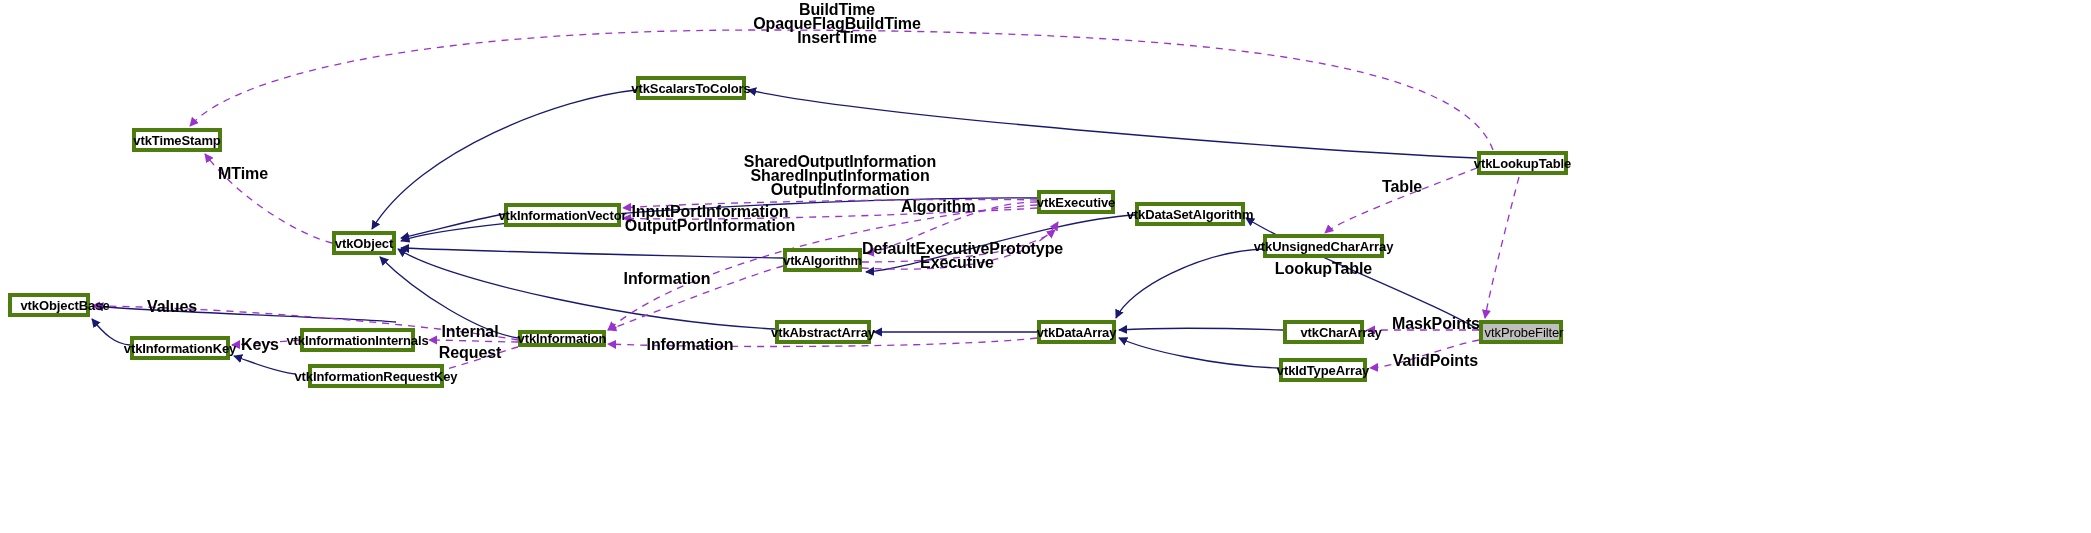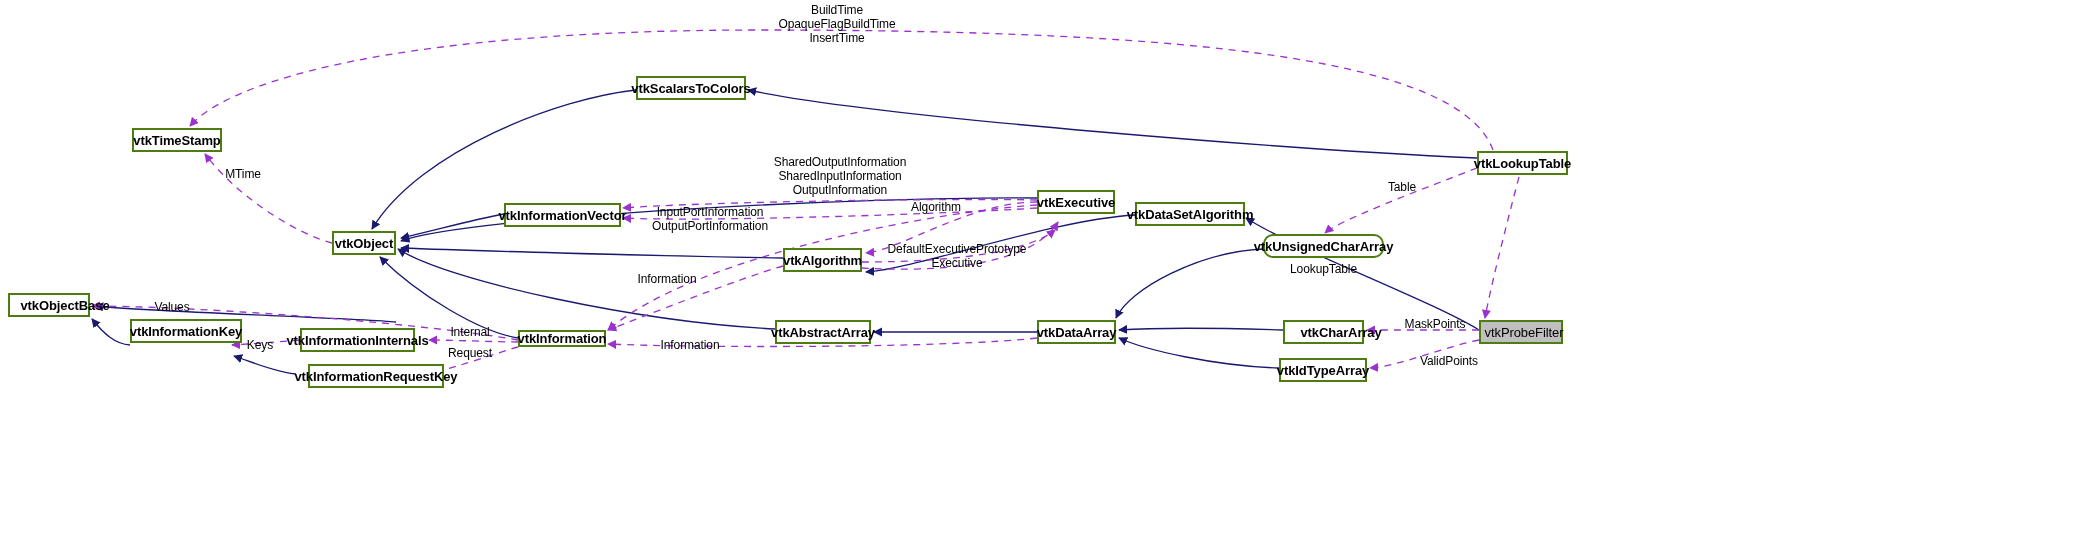--- a/index.html
+++ b/index.html
@@ -19,43 +19,43 @@
     position: absolute;
     left: 0;
     top: 0;
     width: 2091px;
     height: 533px;
     pointer-events: none;
   }
   .node {
     position: absolute;
     box-sizing: border-box;
-    border: 2px solid #4d7c0f;
+    border: 4px solid #4d7c0f;
     background: #ffffff;
     color: #000000;
     font-size: 13px;
     font-weight: bold;
     font-family: "Liberation Sans", sans-serif;
     display: flex;
     align-items: center;
     justify-content: center;
     white-space: nowrap;
     letter-spacing: -0.1px;
     line-height: 1;
   }
   .node.highlight {
     background: #bfbfbf;
     font-weight: normal;
     color: #000000;
   }
   .edge-label {
     position: absolute;
     color: #000000;
-    font-size: 12px;
-    font-weight: normal;
+    font-size: 16px;
+    font-weight: bold;
     font-family: "Liberation Sans", sans-serif;
     white-space: nowrap;
     text-align: center;
     line-height: 14px;
     letter-spacing: -0.1px;
   }
 </style>
 </head>
 <body>
 
@@ -140,33 +140,33 @@
 
       <path d="M 1479 330 C 1440 330 1400 330 1367 330"></path>
 
       <path d="M 1479 340 C 1440 348 1400 366 1370 368"></path>
     </g>
   </svg>
 
   <div id="node-layer">
       <div class="node" style="left: 132px; top: 128px; width: 90px; height: 24px;">vtkTimeStamp</div>
       <div class="node" style="left: 8px; top: 293px; width: 82px; height: 24px; padding-left: 32px;">vtkObjectBase</div>
-      <div class="node" style="left: 130px; top: 319px; width: 112px; height: 24px;">vtkInformationKey</div>
+      <div class="node" style="left: 130px; top: 336px; width: 100px; height: 24px;">vtkInformationKey</div>
       <div class="node" style="left: 308px; top: 364px; width: 136px; height: 24px;">vtkInformationRequestKey</div>
       <div class="node" style="left: 300px; top: 328px; width: 115px; height: 24px; text-align: right;">vtkInformationInternals</div>
       <div class="node" style="left: 332px; top: 231px; width: 64px; height: 24px;">vtkObject</div>
       <div class="node" style="left: 518px; top: 330px; width: 88px; height: 17px;">vtkInformation</div>
       <div class="node" style="left: 504px; top: 203px; width: 117px; height: 24px;">vtkInformationVector</div>
       <div class="node" style="left: 636px; top: 76px; width: 110px; height: 24px;">vtkScalarsToColors</div>
       <div class="node" style="left: 775px; top: 320px; width: 96px; height: 24px;">vtkAbstractArray</div>
       <div class="node" style="left: 783px; top: 248px; width: 79px; height: 24px;">vtkAlgorithm</div>
       <div class="node" style="left: 1037px; top: 190px; width: 78px; height: 24px;">vtkExecutive</div>
       <div class="node" style="left: 1135px; top: 202px; width: 110px; height: 24px;">vtkDataSetAlgorithm</div>
       <div class="node" style="left: 1037px; top: 320px; width: 79px; height: 24px;">vtkDataArray</div>
-      <div class="node" style="left: 1263px; top: 234px; width: 121px; height: 24px; border-radius: 10px;">vtkUnsignedCharArray</div>
+      <div class="node" style="left: 1263px; top: 234px; width: 121px; height: 24px;">vtkUnsignedCharArray</div>
       <div class="node" style="left: 1283px; top: 320px; width: 81px; height: 24px; padding-left: 35px;">vtkCharArray</div>
       <div class="node" style="left: 1279px; top: 358px; width: 88px; height: 24px;">vtkIdTypeArray</div>
       <div class="node" style="left: 1477px; top: 151px; width: 91px; height: 24px;">vtkLookupTable</div>
       <div class="node highlight" style="left: 1479px; top: 320px; width: 84px; height: 24px; padding-left: 6px;">vtkProbeFilter</div>
     </div>
   <div id="label-layer">
       <div class="edge-label" style="left: 752px; top: 3px; width: 170px;">BuildTime<br>OpaqueFlagBuildTime<br>InsertTime</div>
       <div class="edge-label" style="left: 213px; top: 167px; width: 60px;">MTime</div>
       <div class="edge-label" style="left: 725px; top: 155px; width: 230px;">SharedOutputInformation<br>SharedInputInformation<br>OutputInformation</div>
       <div class="edge-label" style="left: 620px; top: 205px; width: 180px;">InputPortInformation<br>OutputPortInformation</div>

